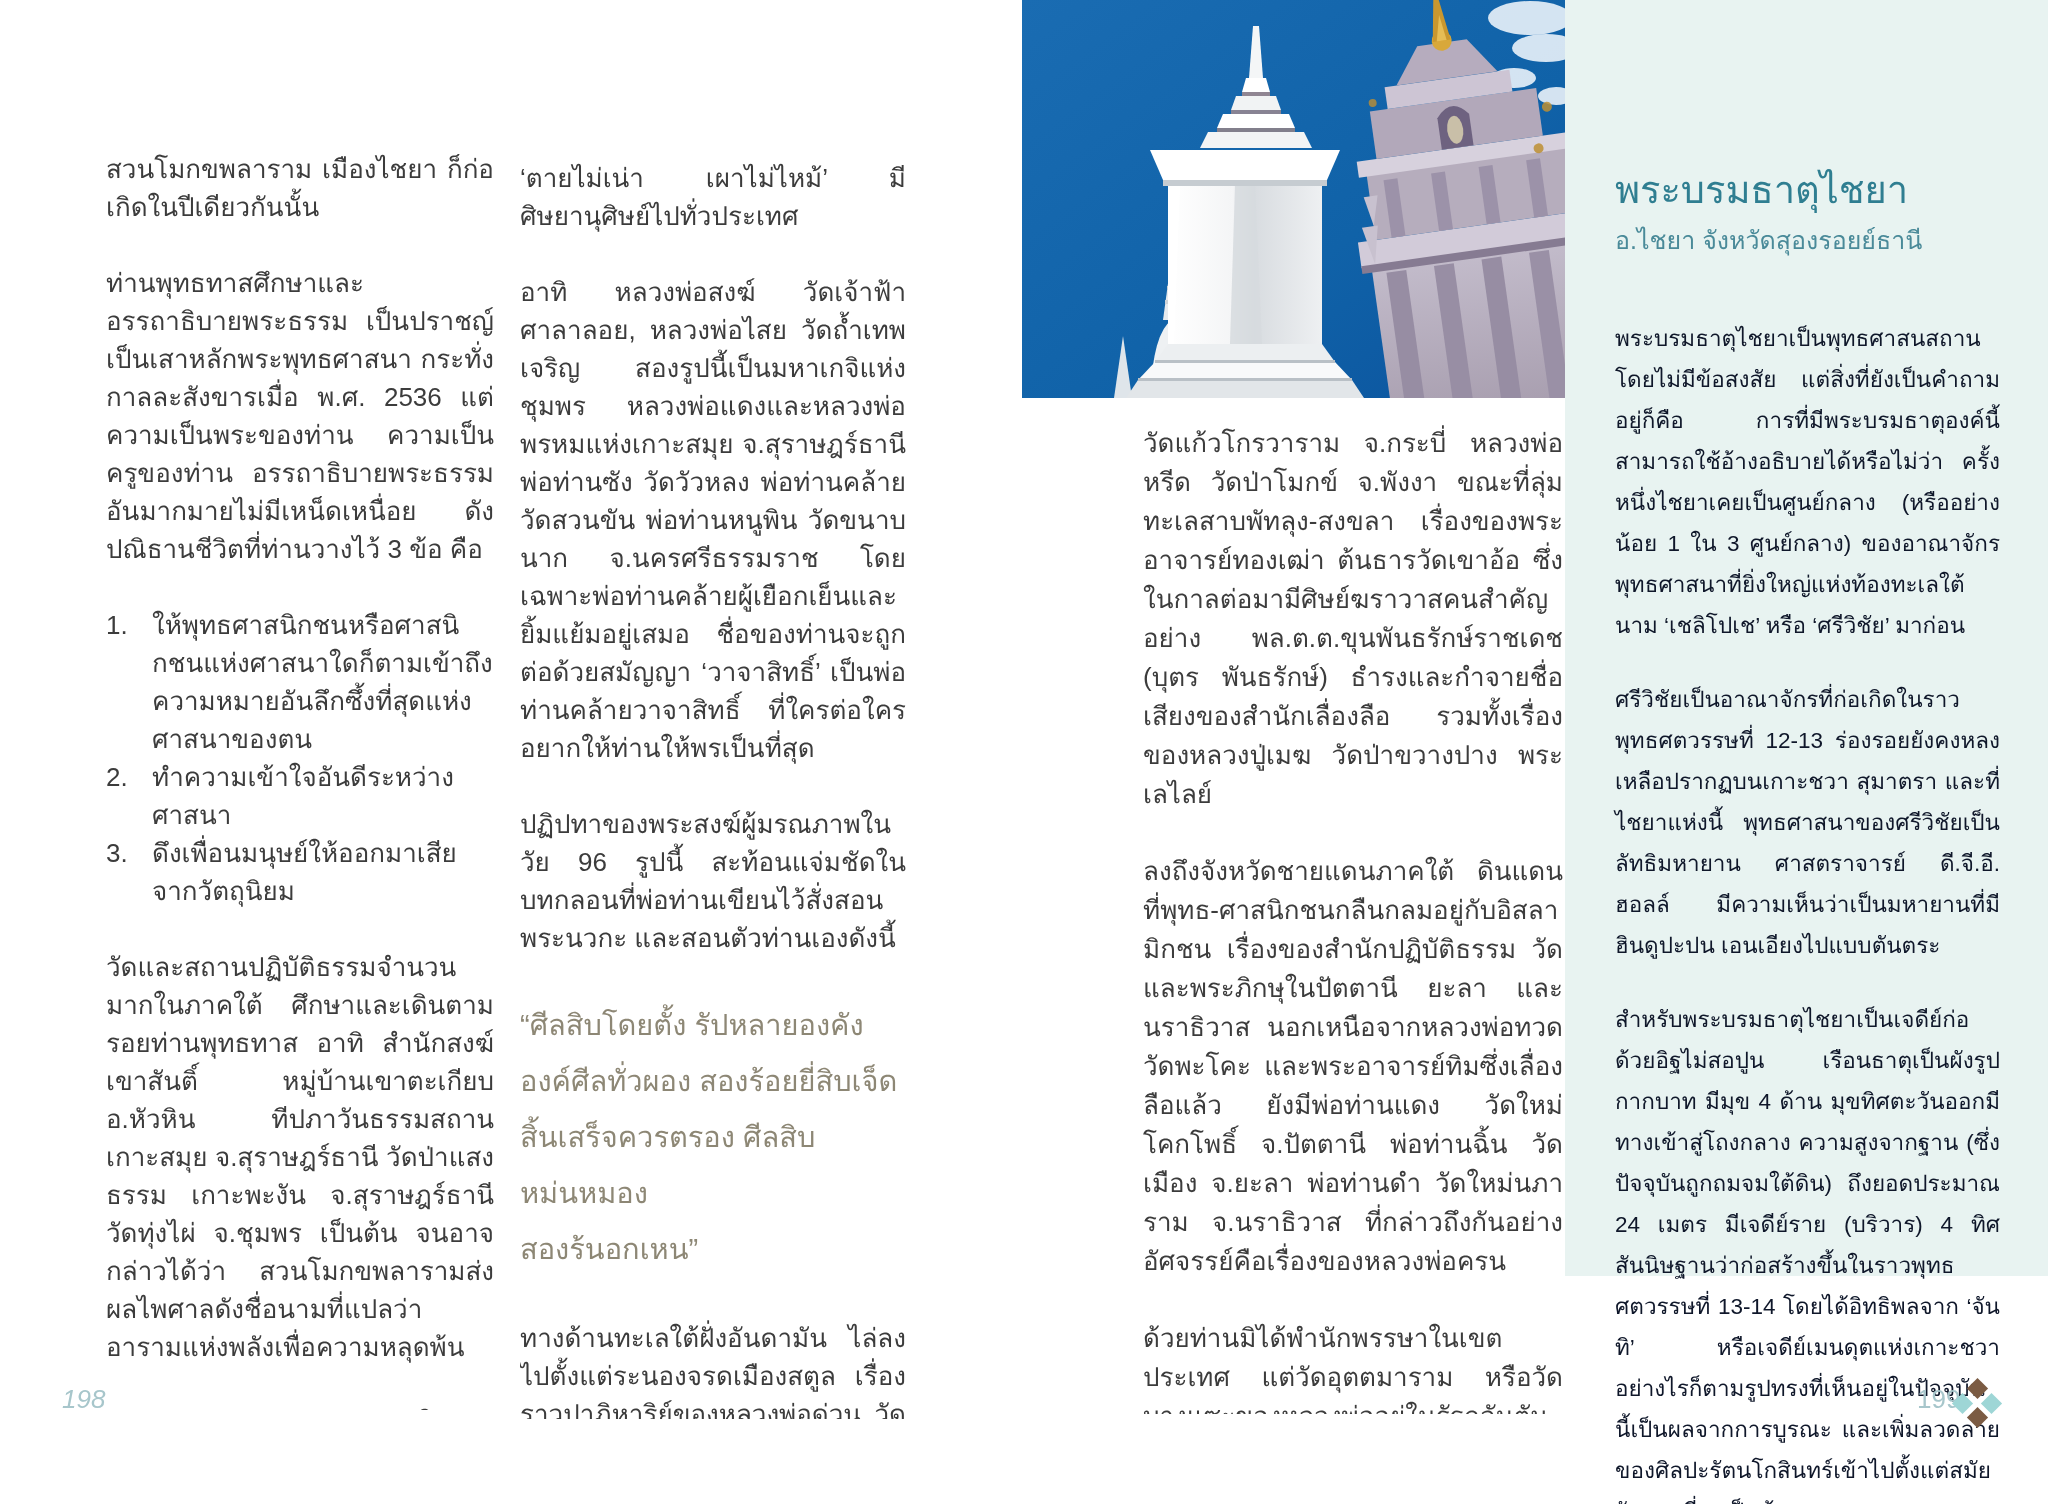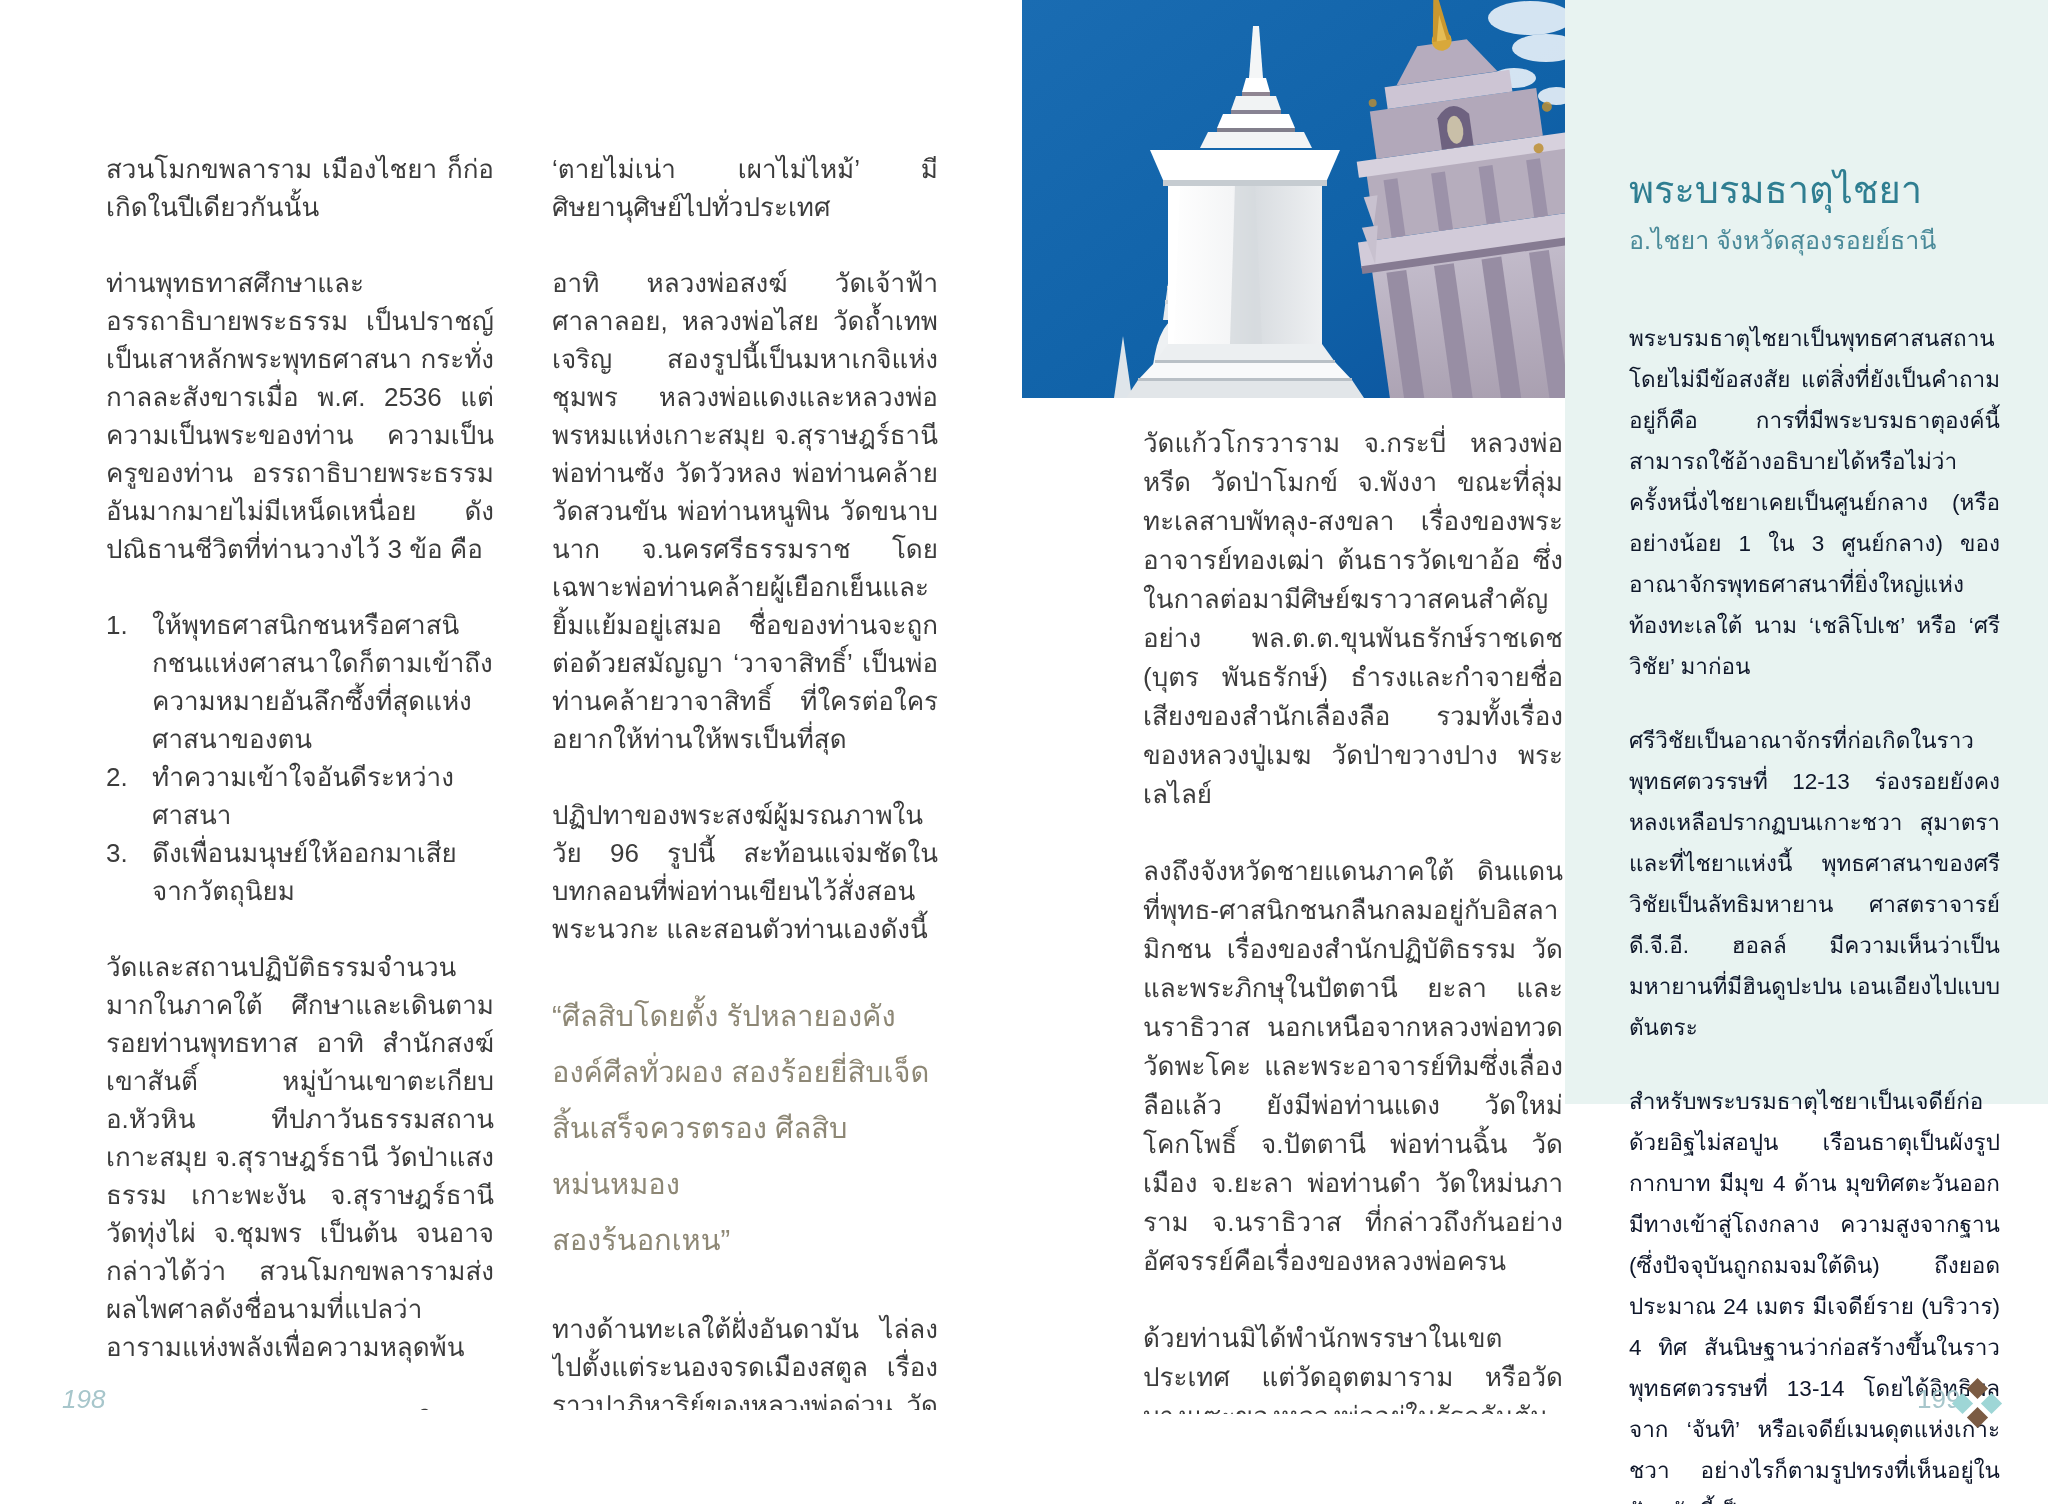--- a/index.html
+++ b/index.html
@@ -10,32 +10,32 @@
   *{margin:0;padding:0;box-sizing:border-box;}
   html,body{background:#ffffff;}
   body{
     width:2048px;height:1504px;position:relative;overflow:hidden;
     font-family:"Liberation Sans","DejaVu Sans",sans-serif;
     color:var(--body_text);
   }
   .col{position:absolute;text-align:justify;font-size:26px;line-height:38px;overflow:hidden;}
   .col p{margin-bottom:38px;}
   #col1{left:106px;top:150px;width:388px;height:1260px;}
-  #col2{left:520px;top:150px;width:386px;height:1260px;margin-left:32px;}
+  #col2{left:520px;top:159px;width:386px;height:1260px;}
   #col3{left:1143px;top:424px;width:420px;height:990px;line-height:39px;word-spacing:4px;}
   ol.precepts{list-style:none;margin-bottom:38px;}
   ol.precepts li{display:flex;margin-bottom:0;}
   ol.precepts .num{flex:0 0 46px;}
   ol.precepts .txt{flex:1;text-align:justify;}
   .pull-quote{margin:40px 0 42px 0;color:var(--quote_text);font-size:29px;}
   .pull-quote .q-line{line-height:56px;text-align:left;}
   #photo{position:absolute;left:1022px;top:0;width:543px;height:398px;display:block;}
   #sidebar{
-    position:absolute;left:1565px;top:0;width:483px;height:1104px;
-    background:var(--sidebar_bg);padding:168px 48px 0 64px;
+    position:absolute;left:1565px;top:0;width:483px;height:1276px;
+    background:var(--sidebar_bg);padding:168px 48px 0 50px;
   }
   #sidebar h1{font-size:38px;font-weight:normal;color:var(--sidebar_title);line-height:44px;}
   #sidebar h2{font-size:25px;font-weight:normal;color:var(--sidebar_subtitle);margin-top:8px;}
   #sidebar .sb-body p{font-size:22.5px;line-height:41px;text-align:justify;margin-top:33px;color:#0f172a;}
   #sidebar .sb-body p:first-child{margin-top:58px;}
   .page-num{position:absolute;font-size:26px;color:var(--page_number);}
   #page-num-left{left:62px;top:1384px;font-style:italic;}
   #page-num-right{left:1898px;top:1384px;margin-left:19px;}
   #ornament{position:absolute;left:1955px;top:1381px;width:44px;height:44px;}
   #ornament .diamond{position:absolute;width:15px;height:15px;transform:rotate(45deg);}

